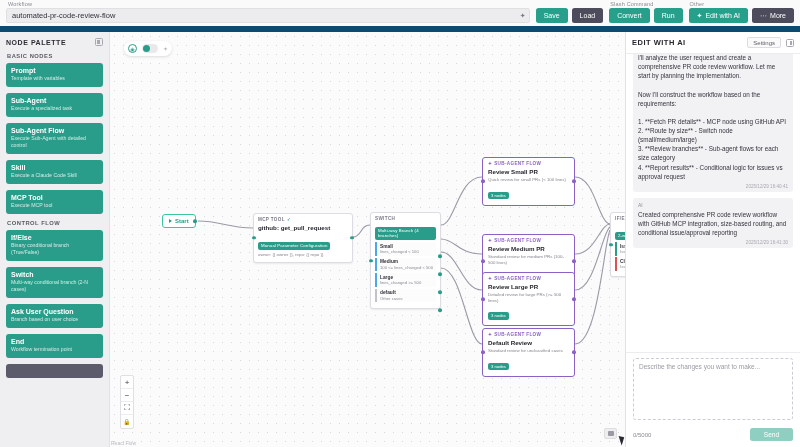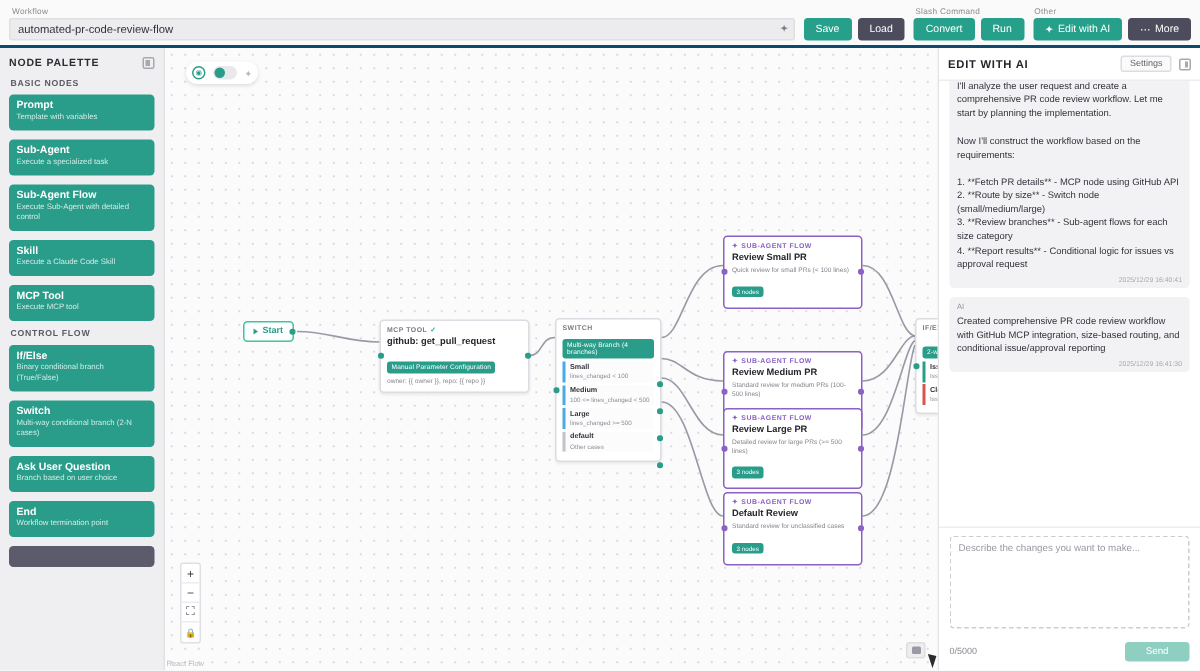--- a/index.html
+++ b/index.html
@@ -6,21 +6,21 @@
   html, body {
     width: 800px; height: 447px;
     font-family: "Liberation Sans", sans-serif;
     background: #f7f7f8;
     overflow: hidden;
   }
   .app { width: 800px; height: 447px; display: flex; flex-direction: column; }
 
   
   .topbar {
-    height: 32px; background: #fafafa; border-bottom: 2px solid #0c4a6e;
+    height: 32px; background: #fafafa; border-bottom: 6px solid #0c4a6e;
     display: flex; align-items: flex-end; padding: 0 6px 3px 6px; gap: 6px;
   }
   .field-group { display: flex; flex-direction: column; flex: 1; min-width: 0; }
   .field-label { font-size: 5.5px; color: #8a8a92; letter-spacing: .2px; padding-left: 2px; margin-bottom: 1px; }
   .wf-input-wrap { position: relative; display: flex; align-items: center; }
   .wf-input {
     flex: 1; height: 15px; background: #ececee; border: 1px solid #e0e0e2;
     border-radius: 2px; font-size: 7.5px; color: #30303a; padding: 0 16px 0 5px;
     font-family: "Liberation Sans", sans-serif;
   }

